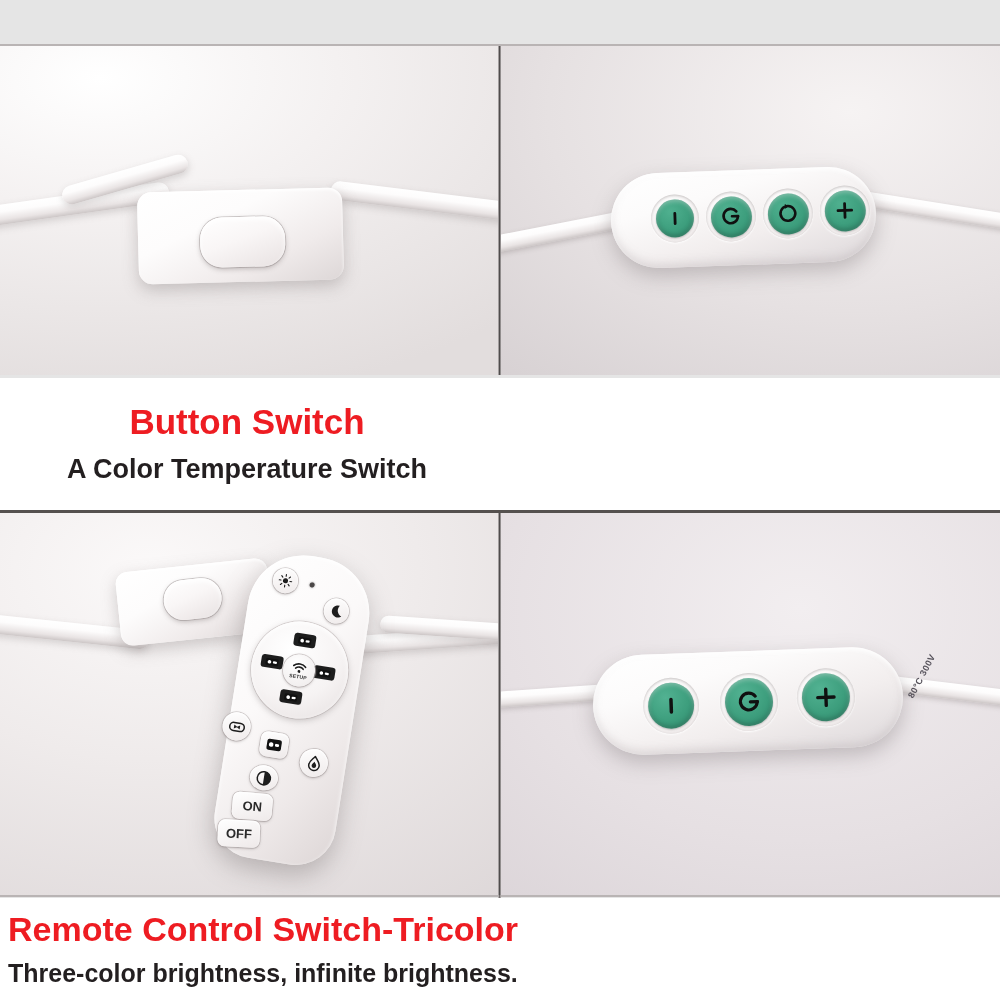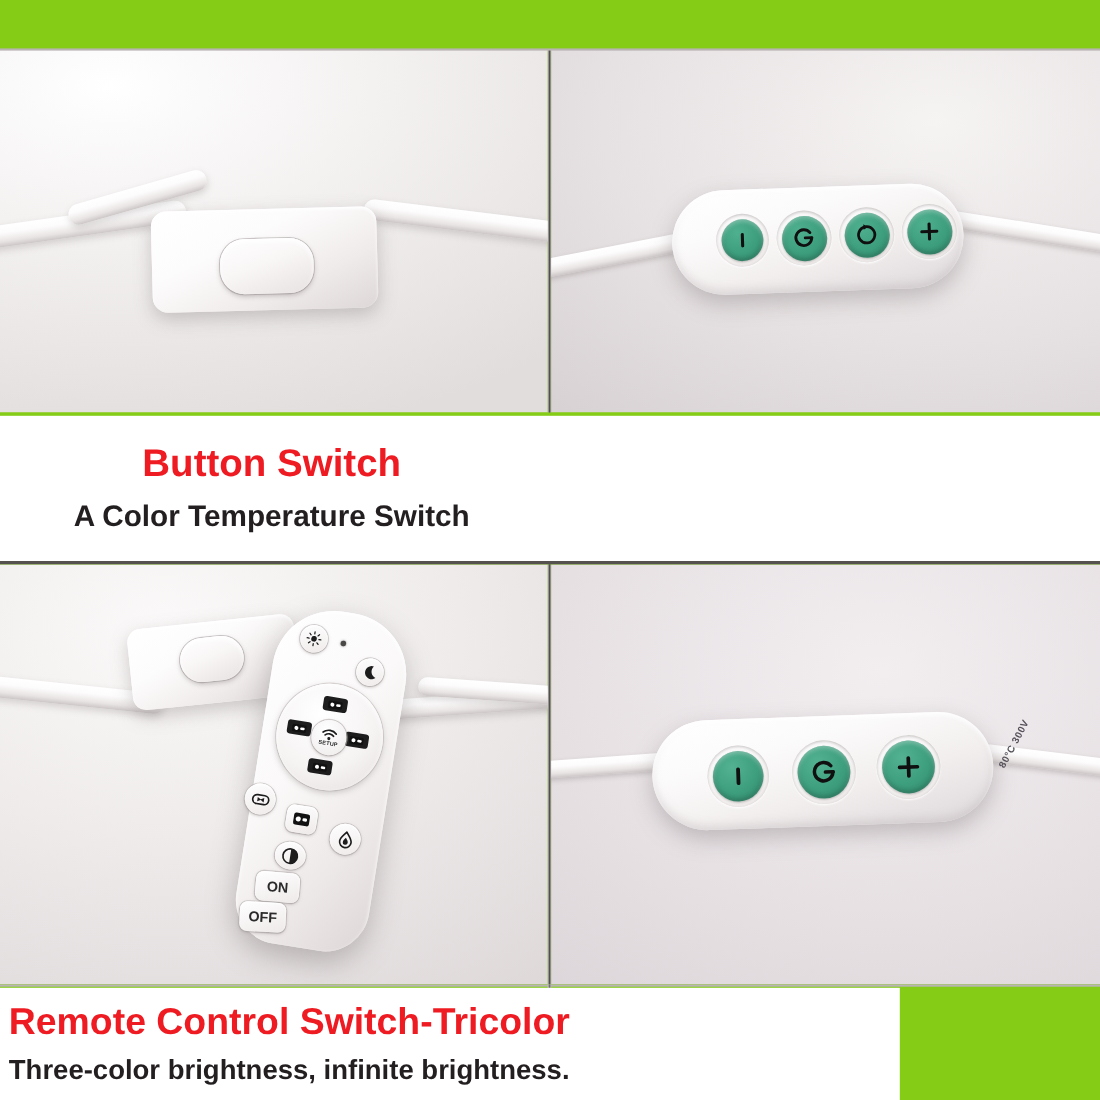--- a/index.html
+++ b/index.html
@@ -1,18 +1,18 @@
 <!DOCTYPE html>
 <html><head>
 <meta charset="utf-8">
 <style>
   html,body{margin:0;padding:0;background:#ffffff;}
   body{width:1000px;height:1000px;font-family:"Liberation Sans",sans-serif;overflow:hidden;}
 
-  .page{position:relative;width:1000px;height:1000px;background:#84cc16;}
+  .page{position:relative;width:1000px;height:1000px;background:#e5e5e5;}
 
   
   .panel{position:absolute;overflow:hidden;}
   .panel .bg{position:absolute;inset:0;}
 
   
   .bg-tl{background:
       radial-gradient(120% 100% at 20% 10%, #ffffff 0%, #f4f1f1 40%, #e2dddd 100%);}
   .bg-tr{background:
       radial-gradient(110% 110% at 70% 20%, #f6f3f3 0%, #e6e1e2 55%, #d6d0d2 100%);}
@@ -313,18 +313,18 @@
     </div>
   </div>
 
   <div style="position:absolute;left:498px;top:513px;width:3px;height:382px;
               background:linear-gradient(to right,#cdc8c8,#4f4c4c,#b3aeae);"></div>
   <div style="position:absolute;left:0;top:510px;width:1000px;height:3px;background:#55514f;"></div>
   <div style="position:absolute;left:0;top:895px;width:1000px;height:2px;background:#b9b4b4;"></div>
   <div style="position:absolute;left:498px;top:895px;width:3px;height:52px;
               background:linear-gradient(to right,#d2cdcd,#6e6a6a,#bdb8b8);"></div>
 
-  <div class="caption-band" style="left:0px;top:898px;width:818px;height:102px;">
+  <div class="caption-band" style="left:0px;top:898px;width:1000px;height:102px;">
     <div class="cap-red" style="font-size:34px;text-align:left;padding-left:8px;line-height:1.05;">Remote Control Switch-Tricolor</div>
     <div class="cap-dark" style="font-size:25px;text-align:left;padding-left:8px;margin-top:12px;line-height:1.05;">Three-color brightness, infinite brightness.</div>
   </div>
 
 </div>
 
 </body></html>

